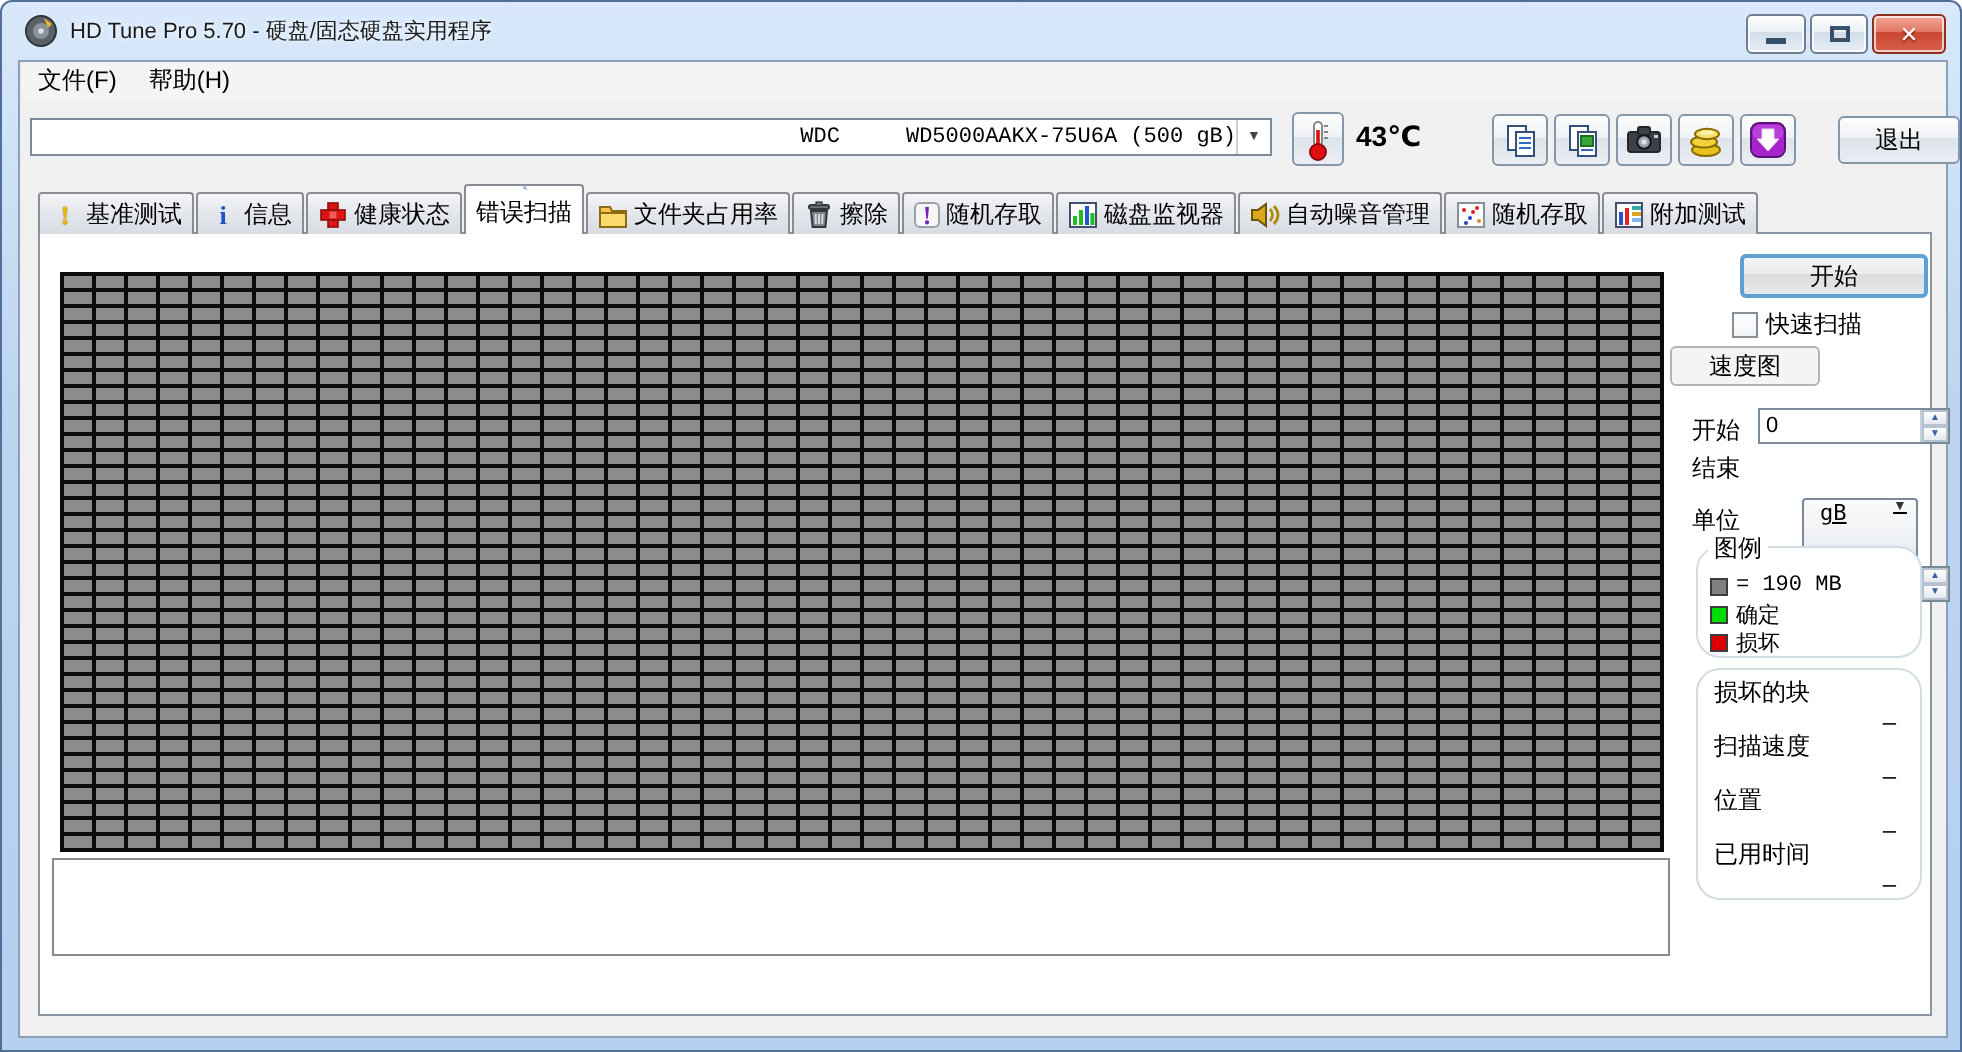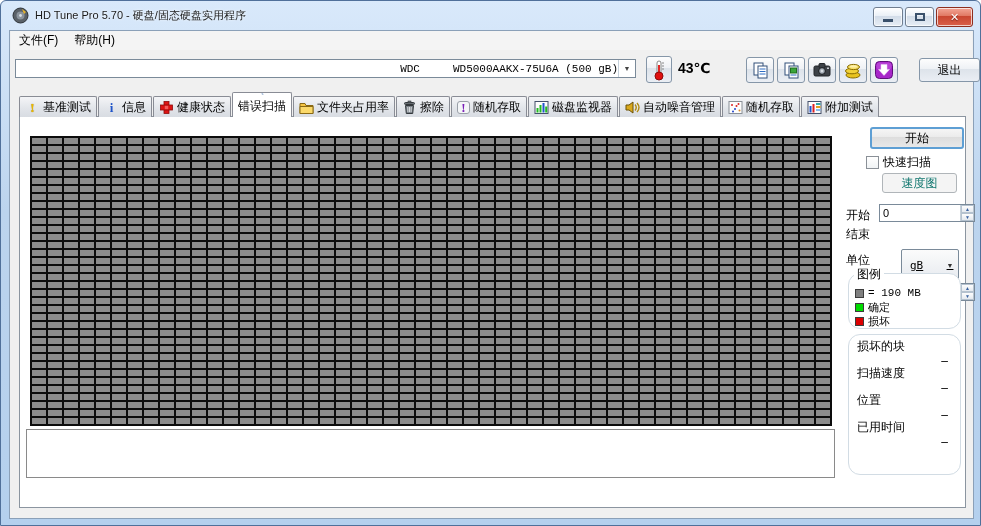--- a/index.html
+++ b/index.html
@@ -72,44 +72,44 @@
 
   .status-box { position:absolute; left:6px; top:312px; width:809px; height:49px; background:#fff; border:1px solid #8a8a8a; }
 
   
   .start-btn { position:absolute; left:850px; top:10px; width:94px; height:22px;
     border:2px solid #5e9fd4; border-radius:3px;
     background: linear-gradient(#f5f5f5,#ebebeb 45%,#dddddd 46%,#e8e8e8);
     display:flex; align-items:center; justify-content:center; font-size:12px; }
   .quick-row { position:absolute; left:846px; top:37px; display:flex; align-items:center; gap:4px; }
   .checkbox { width:13px; height:13px; border:1px solid #8a9097; background:linear-gradient(#fff,#f0f3f5); }
-  .speed-btn { position:absolute; left:862px; top:56px; width:75px; height:20px;
-    border:1px solid #b0b5b9; border-radius:3px; background:#f4f4f4; color:#0f766e;
+  .speed-btn { position:absolute; left:815px; top:56px; width:75px; height:20px;
+    border:1px solid #b0b5b9; border-radius:3px; background:#f4f4f4; color:#000000;
     display:flex; align-items:center; justify-content:center; font-size:12px; }
 
   .fld-label { position:absolute; font-size:12px; }
   .num-field { position:absolute; width:96px; height:18px; border:1px solid #7a8a99; background:#fff; display:flex; }
   .num-field input { flex:1; border:none; outline:none; font-size:11px; padding-left:3px; font-family:inherit; min-width:0; background:transparent; }
   .spin { width:14px; border-left:1px solid #c5d0da; display:flex; flex-direction:column; }
   .spin span { flex:1; display:flex; align-items:center; justify-content:center; font-size:5px; color:#3a62a0;
     background:linear-gradient(#fdfdfd,#e4e9ef); border:1px solid #b5c2cf; }
   .unit-combo { position:absolute; left:881px; top:132px; width:58px; height:33px;
     border:1px solid #7a8a99; border-radius:2px; background:linear-gradient(#fbfbfb,#e6eaef);
-    display:flex; align-items:center;text-decoration:underline; }
+    display:flex; align-items:flex-start;text-decoration:underline; }
   .unit-combo .val { flex:1; padding-left:8px; font-family:"DejaVu Sans Mono","Liberation Mono",monospace; font-size:11px; }
   .unit-combo .arr { width:16px; font-size:7px; color:#333; text-align:center; }
 
   .groupbox { position:absolute; border:1px solid #d2dce4; border-radius:12px; background:#fff; }
   .legend-box { left:828px; top:156px; width:113px; height:56px; padding:12px 6px 0 6px; }
   .legend-title { position:absolute; left:5px; top:-8px; background:#fff; padding:0 3px; }
   .legend-row { display:flex; align-items:center; gap:4px; height:14px; font-size:11px; }
   .swatch { width:9px; height:9px; border:1px solid #3c3c3c; flex:none; }
   .legend-row .mono { font-family:Liberation Mono, monospace; font-size:11px; }
 
-  .stats-box { left:828px; top:217px; width:113px; height:141px; padding:3px 8px; }
+  .stats-box { left:828px; top:217px; width:113px; height:116px; padding:3px 8px; }
   .stat-row { height:27px; }
   .stat-label { font-size:12px; }
   .stat-value { text-align:right; padding-right:4px; margin-top:-1px; font-size:12px; }
 </style>
 </head>
 <body>
 
 <div class="window">
 
   <div class="titlebar">

